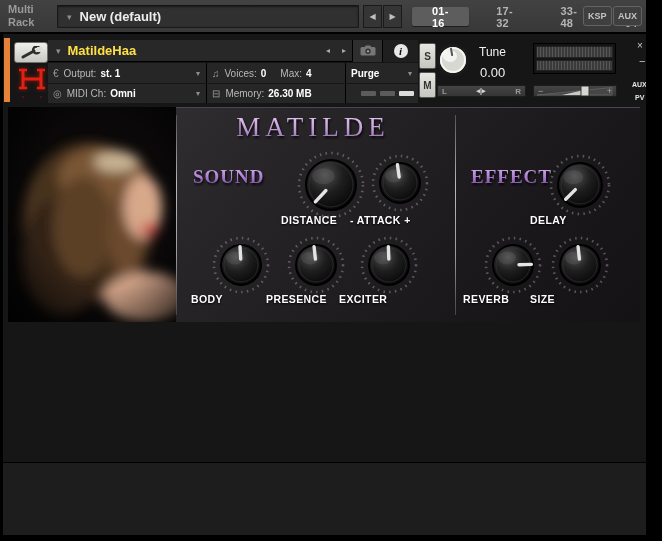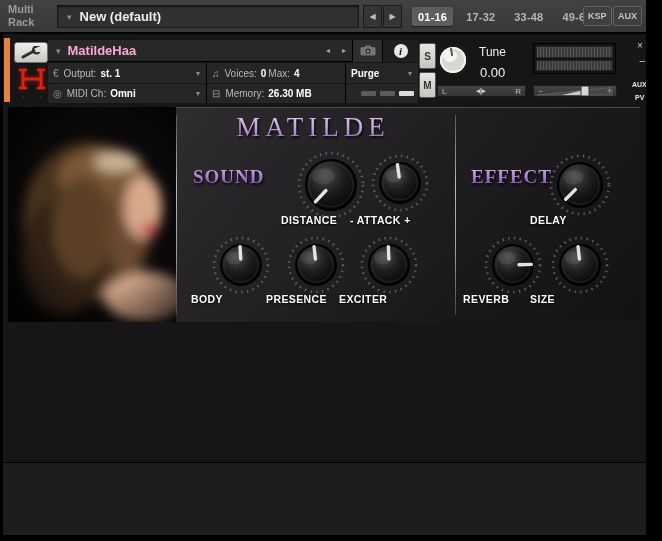--- a/index.html
+++ b/index.html
@@ -9,35 +9,35 @@
 
   
   .topbar { position:absolute; left:0; top:0; width:662px; height:33px; background:linear-gradient(#424242,#383838); border-bottom:1px solid #000; }
   .rack-title { position:absolute; left:8px; top:3px; font-size:11px; line-height:13px; color:#9a9a9a; font-weight:bold; }
   .preset-dd { position:absolute; left:57px; top:5px; width:302px; height:23px; background:#303030; border:1px solid #1a1a1a; border-top-color:#141414; display:flex; align-items:center; box-shadow:inset 0 1px 2px rgba(0,0,0,.5); }
   .preset-dd .dd-ar { color:#8d8d8d; font-size:9px; margin:0 8px 0 9px; }
   .preset-dd .pname { color:#ececec; font-size:13px; font-weight:bold; }
   .nav-btn { position:absolute; top:5px; width:19px; height:23px; background:#353535; border:1px solid #1a1a1a; color:#c0c0c0; font-size:8px; display:flex; align-items:center; justify-content:center; }
   .nav-prev { left:363px; } .nav-next { left:383px; }
   .tabs { position:absolute; left:412px; top:7px; display:flex; gap:7px; }
-  .tab { height:19px; padding:0 6px; display:flex; align-items:center; font-size:11px; font-weight:bold; color:#b5b5b5; border-radius:2px; letter-spacing:.2px; }
+  .tab { height:19px; padding:0 20px; display:flex; align-items:center; font-size:11px; font-weight:bold; color:#b5b5b5; border-radius:2px; letter-spacing:.2px; }
   .tab.active { background:#5d5d5d; color:#fff; box-shadow:0 1px 1px rgba(0,0,0,.5); }
   .mini-btn { position:absolute; top:6px; height:20px; padding:0 4px; display:flex; align-items:center; font-size:9px; font-weight:bold; color:#c3c3c3; background:#3f3f3f; border:1px solid #636363; border-radius:3px; }
   .ksp { left:583px; } .auxb { left:613px; }
   .resize-ic { position:absolute; left:645px; top:9px; }
 
   
   .rack { position:absolute; left:3px; top:34px; width:656px; height:428px; background:#161616; }
   .accent { position:absolute; left:4px; top:38px; width:6px; height:64px; background:var(--accent-orange); }
   .wrench-btn { position:absolute; left:14px; top:42px; width:34px; height:21px; background:linear-gradient(#efefec,#c9c9c3); border:1px solid #6e6e6e; border-radius:3px; display:flex; align-items:center; justify-content:center; }
   .inst-logo { position:absolute; left:15px; top:66px; width:34px; height:32px; }
 
   .hdr-title { position:absolute; left:48px; top:40px; width:370px; height:22px; background:#282828; border-bottom:1px solid #000; display:flex; align-items:center; }
   .hdr-title .dd-ar { color:#8d8d8d; font-size:9px; margin:0 7px 0 8px; }
-  .inst-name { color:#f9a8d4; font-size:13px; font-weight:bold; flex:1; }
+  .inst-name { color:#fde047; font-size:13px; font-weight:bold; flex:1; }
   .tiny-ar { color:#aaa; font-size:8px; padding:0 6px; }
   .cam-btn { width:30px; height:22px; background:#2e2e2e; border-left:1px solid #000; display:flex; align-items:center; justify-content:center; }
   .info-btn { width:36px; height:22px; background:#1f1f1f; border-left:1px solid #000; display:flex; align-items:center; justify-content:center; }
   .info-circle { width:14px; height:14px; border-radius:50%; background:#e8e8e8; color:#111; font-family:"Liberation Serif",serif; font-weight:bold; font-style:italic; font-size:11px; line-height:14px; text-align:center; }
 
   .hdr-row { position:absolute; left:48px; width:370px; background:#000; display:flex; gap:1px; }
   .row2 { top:63px; height:20px; }
   .row3 { top:84px; height:19px; }
   .cell { background:#262626; display:flex; align-items:center; font-size:10px; color:#b8b8b8; padding:0 5px; position:relative; }
   .c1 { width:158px; } .c2 { width:138px; } .c3 { width:72px; }
@@ -176,21 +176,21 @@
     <div class="cell c1">
       <span class="icn">€</span>
       <span>Output:</span>
       <span class="val">st. 1</span>
       <span class="dd-r">▾</span>
     </div>
     <div class="cell c2">
       <span class="icn">♫</span>
       <span>Voices:</span>
       <span class="val">0</span>
-      <span style="margin-left:2px;">Max:</span>
+      <span style="margin-left:14px;">Max:</span>
       <span class="val">4</span>
     </div>
     <div class="cell c3">
       <span class="val" style="margin-left:0;">Purge</span>
       <span class="dd-r">▾</span>
     </div>
   </div>
 
   <div class="hdr-row row3">
     <div class="cell c1">

